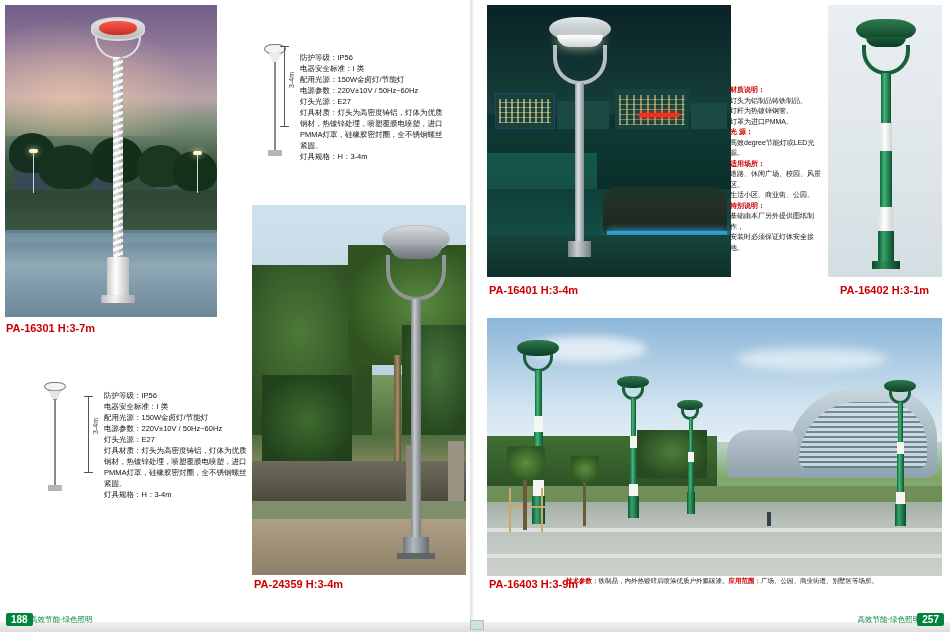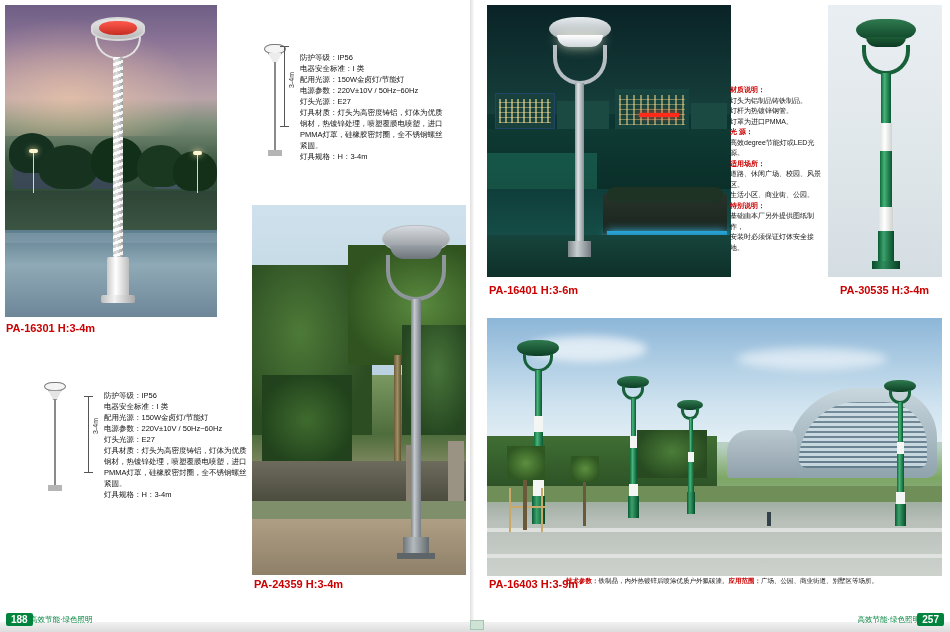--- a/index.html
+++ b/index.html
@@ -154,21 +154,21 @@
       <div style="position:absolute;left:16px;top:8px;width:38px;height:14px;background:linear-gradient(to bottom,#ff5a4d,#c62d22);border-radius:50%/60%;"></div>
       <div style="position:absolute;left:12px;top:24px;width:46px;height:22px;border:2px solid #e3e3e3;border-top:none;border-radius:0 0 24px 24px;"></div>
 
       <div class="pole-col" style="left:30px;top:44px;width:10px;height:200px;"></div>
       <div style="position:absolute;left:30px;top:44px;width:10px;height:200px;background:repeating-linear-gradient(160deg, rgba(255,255,255,.85) 0 3px, rgba(160,160,160,.35) 3px 6px);border-radius:2px;"></div>
 
       <div class="pole-base" style="left:24px;top:244px;width:22px;height:40px;background:linear-gradient(to right,#c9c9c9,#ffffff 40%,#bdbdbd);"></div>
       <div class="pole-base" style="left:18px;top:282px;width:34px;height:8px;background:linear-gradient(to right,#bdbdbd,#f2f2f2 40%,#a8a8a8);"></div>
     </div>
   </div>
-  <div class="abs cap" style="left:6px;top:322px;">PA-16301 H:3-4m</div>
+  <div class="abs cap" style="left:6px;top:322px;">PA-16301 H:3-7m</div>
 
   <div class="dim-draw" style="left:252px;top:40px;width:44px;height:130px;">
     <div style="position:absolute;left:12px;top:4px;width:22px;height:10px;border:1px solid #7a7a7a;border-radius:50%/60%;background:#f4f4f4;"></div>
     <div style="position:absolute;left:16px;top:13px;width:14px;height:10px;border-left:1px solid #7a7a7a;border-right:1px solid #7a7a7a;transform:skewX(0deg);clip-path:polygon(0 0,100% 0,62% 100%,38% 100%);background:#ececec;"></div>
     <div style="position:absolute;left:22px;top:22px;width:2px;height:88px;background:#8a8a8a;"></div>
     <div style="position:absolute;left:16px;top:110px;width:14px;height:6px;background:#b5b5b5;"></div>
   </div>
   <div class="dim-line" style="left:284px;top:46px;width:1px;height:80px;"></div>
   <div class="dim-line" style="left:280px;top:46px;width:9px;height:1px;"></div>
   <div class="dim-line" style="left:280px;top:126px;width:9px;height:1px;"></div>
@@ -264,21 +264,21 @@
     <div style="position:absolute;left:0;top:148px;width:110px;height:36px;background:rgba(40,150,120,.35);"></div>
 
     <div class="pole-wrap" style="left:48px;top:8px;width:90px;height:252px;">
       <div style="position:absolute;left:14px;top:4px;width:62px;height:24px;background:linear-gradient(to bottom,#e6ebee,#9fa8ad);border-radius:50%/55%;"></div>
       <div style="position:absolute;left:22px;top:22px;width:46px;height:12px;background:linear-gradient(to bottom,#ffffff,#cfd6da);border-radius:0 0 24px 24px;box-shadow:0 0 12px rgba(255,255,220,.7);"></div>
       <div style="position:absolute;left:18px;top:32px;width:54px;height:40px;border:4px solid #b6bec3;border-top:none;border-radius:0 0 28px 28px;"></div>
       <div style="position:absolute;left:40px;top:70px;width:9px;height:158px;background:linear-gradient(to right,#8f979c,#dfe4e7 35%,#858d92);"></div>
       <div style="position:absolute;left:33px;top:228px;width:23px;height:16px;background:linear-gradient(to right,#7e868b,#c8ced2 40%,#747c81);"></div>
     </div>
   </div>
-  <div class="abs cap" style="left:489px;top:284px;">PA-16401 H:3-6m</div>
+  <div class="abs cap" style="left:489px;top:284px;">PA-16401 H:3-4m</div>
 
   <div class="abs" id="matl-note">
     <div style="font-weight:bold;">材质说明：</div>
     <div class="blk">灯头为铝制品铸铁制品。</div>
     <div class="blk">灯杆为热镀锌钢管。</div>
     <div class="blk">灯罩为进口PMMA。</div>
     <div style="font-weight:bold;">光    源：</div>
     <div class="blk">高效degree节能灯或LED光源。</div>
     <div style="font-weight:bold;">适用场所：</div>
     <div class="blk">道路、休闲广场、校园、风景区。</div>
@@ -296,21 +296,21 @@
       <div style="position:absolute;left:16px;top:34px;width:48px;height:30px;border:4px solid #17603a;border-top:none;border-radius:0 0 26px 26px;"></div>
 
       <div style="position:absolute;left:35px;top:62px;width:10px;height:50px;background:linear-gradient(to right,#0d6b3c,#45b277 35%,#0a5630);"></div>
       <div style="position:absolute;left:34px;top:112px;width:12px;height:28px;background:linear-gradient(to right,#dfe4e0,#ffffff 40%,#cdd3ce);"></div>
       <div style="position:absolute;left:34px;top:140px;width:12px;height:56px;background:linear-gradient(to right,#0d6b3c,#45b277 35%,#0a5630);"></div>
       <div style="position:absolute;left:33px;top:196px;width:14px;height:24px;background:linear-gradient(to right,#dfe4e0,#ffffff 40%,#cdd3ce);"></div>
       <div style="position:absolute;left:32px;top:220px;width:16px;height:32px;background:linear-gradient(to right,#0a5a33,#3aa26b 35%,#074b2a);"></div>
       <div style="position:absolute;left:26px;top:250px;width:28px;height:8px;background:linear-gradient(to right,#074b2a,#2e8d5c 40%,#063f24);"></div>
     </div>
   </div>
-  <div class="abs cap" style="left:840px;top:284px;">PA-30535 H:3-4m</div>
+  <div class="abs cap" style="left:840px;top:284px;">PA-16402 H:3-1m</div>
 
   <div class="photo" id="photo-16403">
     <div style="position:absolute;left:0;top:0;width:100%;height:48%;background:linear-gradient(to bottom,#8cb6d8,#cfe3ef 70%,#e3eef4);"></div>
 
     <div style="position:absolute;left:40px;top:18px;width:120px;height:26px;background:rgba(255,255,255,.65);border-radius:50%;filter:blur(4px);"></div>
     <div style="position:absolute;left:250px;top:30px;width:150px;height:22px;background:rgba(255,255,255,.55);border-radius:50%;filter:blur(5px);"></div>
 
     <div style="position:absolute;left:300px;top:70px;width:150px;height:90px;background:linear-gradient(to bottom,#c8d6dd,#8fa3ad);border-radius:70px 50px 10px 10px;"></div>
     <div style="position:absolute;left:312px;top:84px;width:128px;height:66px;background:repeating-linear-gradient(0deg,rgba(60,90,110,.55) 0 2px,rgba(210,225,232,.8) 2px 5px);border-radius:60px 44px 8px 8px;"></div>
     <div style="position:absolute;left:240px;top:112px;width:70px;height:48px;background:linear-gradient(to bottom,#b9c7cf,#90a0aa);border-radius:22px 10px 4px 4px;"></div>

